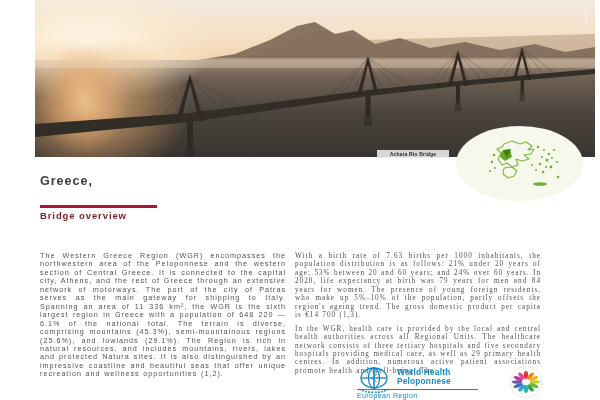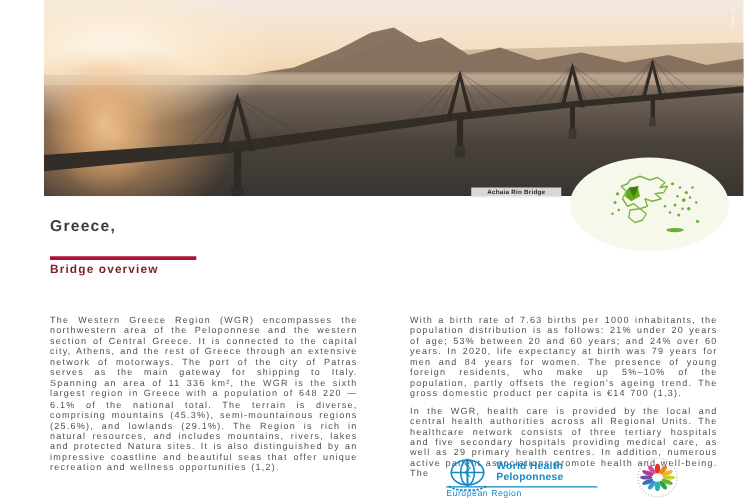--- a/index.html
+++ b/index.html
@@ -42,21 +42,21 @@
   }
   
   .col{
     position:absolute;top:222px;width:246px;
     font-size:7.2px;line-height:8.45px;letter-spacing:1px;word-spacing:.6px;
     color:#4f5250;text-align:justify;margin-top:30px;
   }
   .col p{margin:0;}
   .col p + p{margin-top:5px;}
   .col-left{left:40px;}
-  .col-right{left:328px;}
+  .col-right{left:295px;font-family:Liberation Serif, serif;}
   
   .who-logo{position:absolute;left:356px;top:366px;width:170px;height:34px;}
   .who-emblem{position:absolute;left:0;top:0;}
   .who-name{
     position:absolute;left:41px;top:2px;
     font-size:8.3px;font-weight:bold;color:#1489c8;line-height:8.8px;letter-spacing:.2px;
   }
   .who-rule{position:absolute;left:1px;top:23px;width:121px;height:1.4px;background:#1489c8;}
   .who-region{
     position:absolute;left:1px;top:25.5px;

